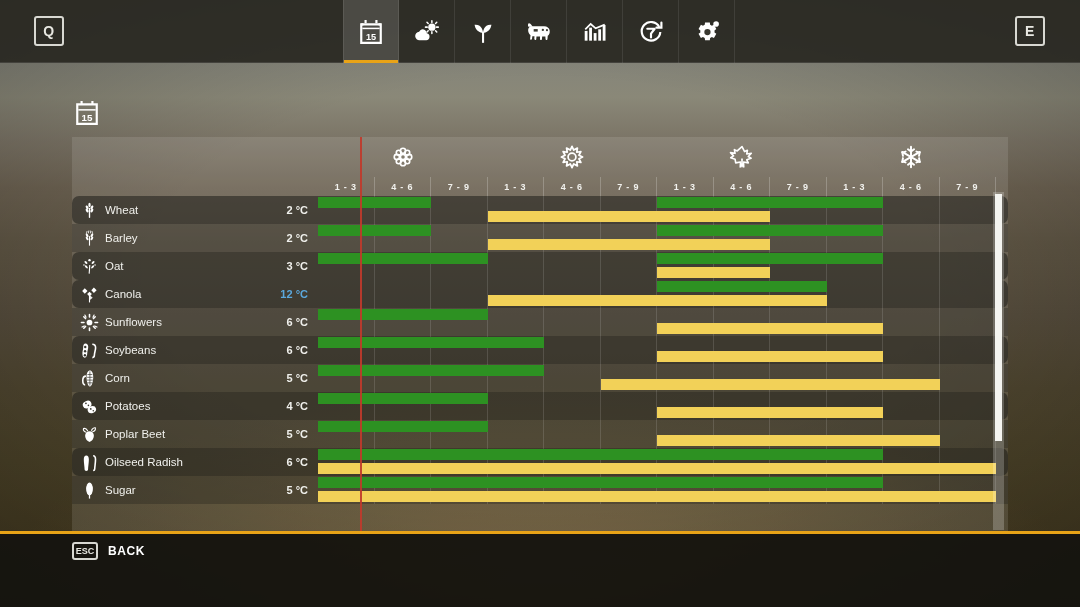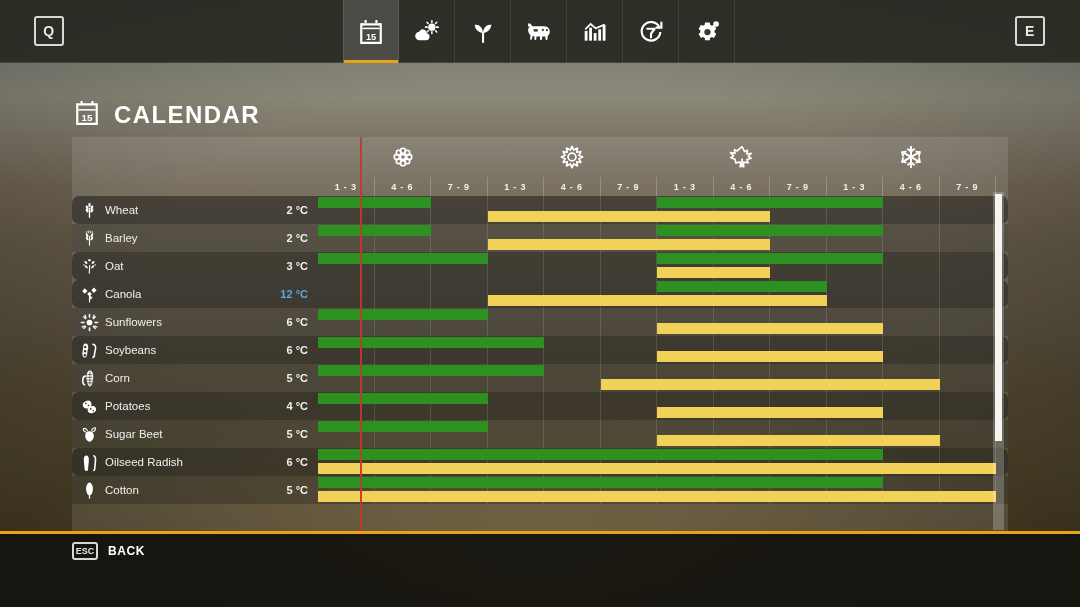--- a/index.html
+++ b/index.html
@@ -254,21 +254,20 @@
 
 <div id="titlerow">
   <span>
     <svg width="26" height="26" viewBox="0 0 24 24" fill="#fff">
       <path d="M6 1h2v3H6zM16 1h2v3h-2z"></path>
       <path d="M3 4h18v18H3z" fill="none" stroke="#fff" stroke-width="2"></path>
       <path d="M4 8.4h16v1.4H4z"></path>
       <text x="12" y="19" font-size="9" font-family="Liberation Sans" font-weight="bold" fill="#fff" text-anchor="middle">15</text>
     </svg>
   </span>
-  <span class="ttl">CALENDAR</span>
 </div>
 
 <div id="panel">
   <div id="seasonrow">
       <div class="seasonicon" style="left: 316.75px;">
         <svg width="26" height="26" viewBox="0 0 24 24" fill="none" stroke="#fff" stroke-width="1.5">
           <circle cx="12" cy="12" r="2.4"></circle>
           <circle cx="12" cy="6.3" r="2.4"></circle>
           <circle cx="12" cy="17.7" r="2.4"></circle>
           <circle cx="6.3" cy="12" r="2.4"></circle>
@@ -562,21 +561,21 @@
           <div class="bar harvest" style="left: 339px; width: 226px;"></div>
         </div>
       </div>
       <div class="crowrap even">
         <div class="cicon">
           <svg width="19" height="19" viewBox="0 0 24 24" fill="#fff">
             <path d="M12 8c3.5 0 5.5 2.6 5.5 5.6 0 3.5-2.6 7.4-5.5 7.4S6.5 17.1 6.5 13.6C6.5 10.6 8.5 8 12 8z"></path>
             <path d="M12 20.8c0 0 .5-3 .5-6M9.8 7.5C8.5 5.2 6 4 4.4 4.6 3.6 6.6 5.5 8.8 8 9.2M14.4 7.2c.8-2.4 3.2-4 5-3.6.4 2.2-1.4 4.4-3.8 5" stroke="#fff" stroke-width="1.4" fill="none"></path>
           </svg>
         </div>
-        <div class="cname">Sugar Beet</div>
+        <div class="cname">Poplar Beet</div>
         <div class="ctemp">5 °C</div>
         <div class="grid">
           <div class="gcell" style="left: 0px;"></div>
           <div class="gcell" style="left: 56.5px;"></div>
           <div class="gcell" style="left: 113px;"></div>
           <div class="gcell" style="left: 169.5px;"></div>
           <div class="gcell" style="left: 226px;"></div>
           <div class="gcell" style="left: 282.5px;"></div>
           <div class="gcell" style="left: 339px;"></div>
           <div class="gcell" style="left: 395.5px;"></div>
@@ -614,21 +613,21 @@
           <div class="bar harvest" style="left: 0px; width: 678px;"></div>
         </div>
       </div>
       <div class="crowrap even">
         <div class="cicon">
           <svg width="19" height="19" viewBox="0 0 24 24" fill="#fff">
             <ellipse cx="12" cy="10" rx="4.3" ry="8"></ellipse>
             <rect x="11.2" y="17" width="1.6" height="5.2"></rect>
           </svg>
         </div>
-        <div class="cname">Cotton</div>
+        <div class="cname">Sugar</div>
         <div class="ctemp">5 °C</div>
         <div class="grid">
           <div class="gcell" style="left: 0px;"></div>
           <div class="gcell" style="left: 56.5px;"></div>
           <div class="gcell" style="left: 113px;"></div>
           <div class="gcell" style="left: 169.5px;"></div>
           <div class="gcell" style="left: 226px;"></div>
           <div class="gcell" style="left: 282.5px;"></div>
           <div class="gcell" style="left: 339px;"></div>
           <div class="gcell" style="left: 395.5px;"></div>

